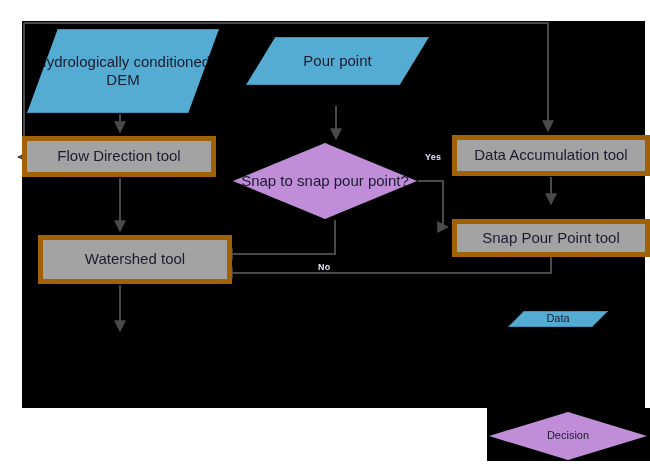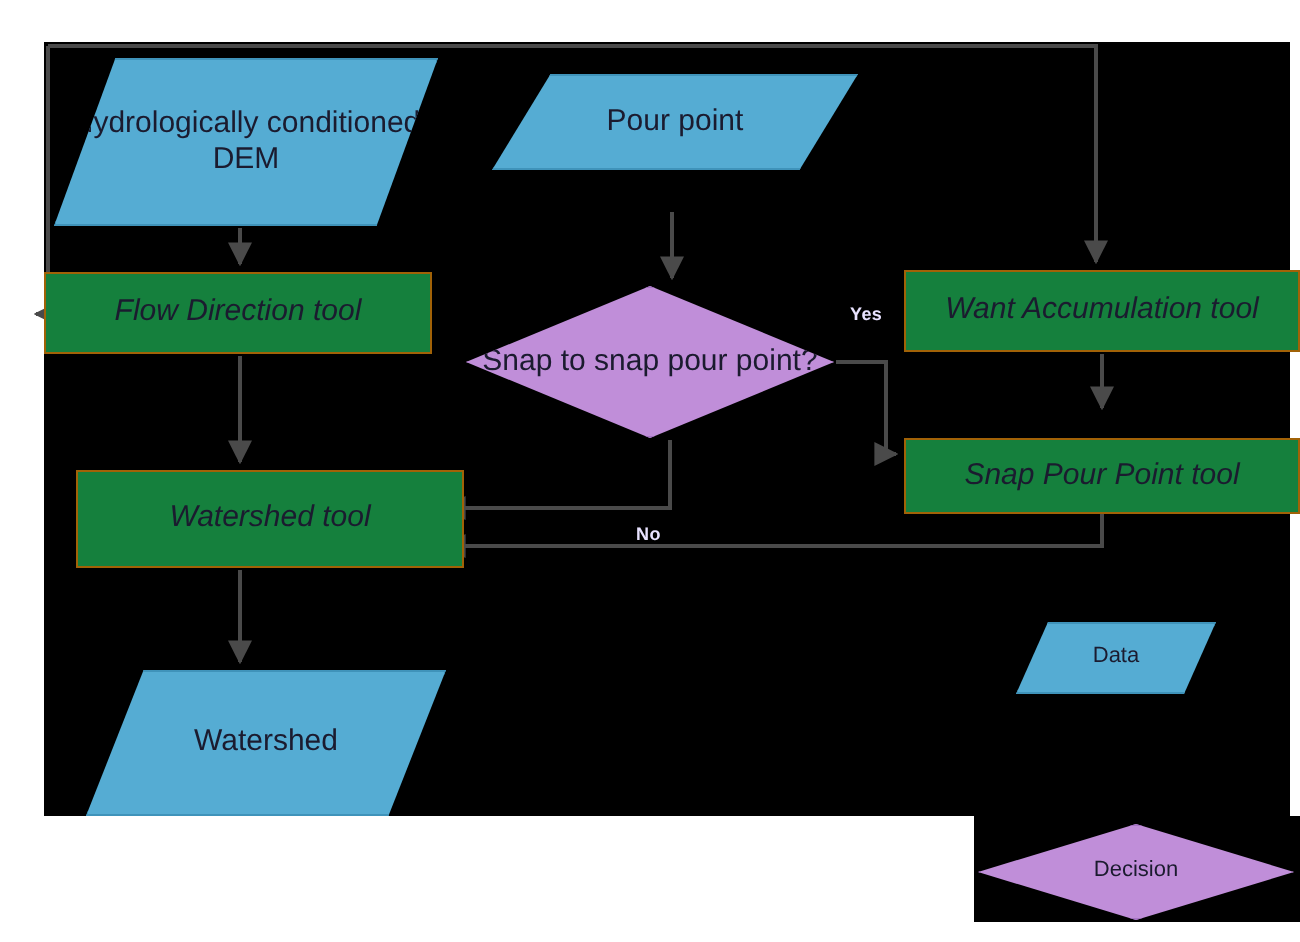--- a/index.html
+++ b/index.html
@@ -38,23 +38,22 @@
     display: flex;
     align-items: center;
     justify-content: center;
     text-align: center;
     color: #1b1b2f;
     line-height: 1.22;
   }
   .node .label { display: block; width: 100%; padding: 0 6px; }
 
   .process {
-    background: #15803d;
-    border: 1px solid #a16207;
-    font-style: italic;
+    background: #a3a3a3;
+    border: 5px solid #a16207;
   }
   .data {
     background: #55acd3;
     border: 1px solid #3f93ba;
     
     clip-path: polygon(16% 0%, 100% 0%, 84% 100%, 0% 100%);
   }
   .decision {
     background: #c08ed9;
     border: 1px solid #a474c2;
@@ -77,21 +76,21 @@
     font-size: 9px;
     font-weight: 700;
     color: #e8e2ff;
     text-shadow: 0 0 1px #000;
     letter-spacing: .2px;
   }
   #label-yes { left: 413px; top: 152px; margin-left: 12px; }
   #label-no  { left: 318px; top: 222px; margin-top: 40px; }
 
   
-  #legend-data    { left: 508px; top: 311px; width: 100px; height: 36px; font-size: 11px; }
+  #legend-data    { left: 508px; top: 311px; width: 100px; height: 16px; font-size: 11px; }
   #legend-process { left: 509px; top: 352px; width: 88px;  height: 30px; font-size: 11px; }
   #legend-decision{ left: 489px; top: 412px; width: 158px; height: 48px; font-size: 11px; }
 </style>
 </head>
 <body>
 
 <div id="canvas">
 
   <div class="backdrop" id="backdrop-main"></div>
   <div class="backdrop" id="backdrop-legend"></div>
@@ -132,38 +131,35 @@
 
   <div class="node data" id="node-pour-point">
     <span class="label">Pour point</span>
   </div>
 
   <div class="node process" id="node-flow-direction">
     <span class="label">Flow Direction tool</span>
   </div>
 
   <div class="node process" id="node-flow-accum">
-    <span class="label">Want Accumulation tool</span>
+    <span class="label">Data Accumulation tool</span>
   </div>
 
   <div class="node decision" id="node-decision">
     <span class="label">Snap to snap pour point?</span>
   </div>
 
   <div class="node process" id="node-snap-pour">
     <span class="label">Snap Pour Point tool</span>
   </div>
 
   <div class="node process" id="node-watershed-tool">
     <span class="label">Watershed tool</span>
   </div>
 
-  <div class="node data" id="node-watershed">
-    <span class="label">Watershed</span>
-  </div>
 
   <span class="branch-label" id="label-yes">Yes</span>
   <span class="branch-label" id="label-no">No</span>
 
   <div class="node data" id="legend-data">
     <span class="label">Data</span>
   </div>
 
 
   <div class="node decision" id="legend-decision">

